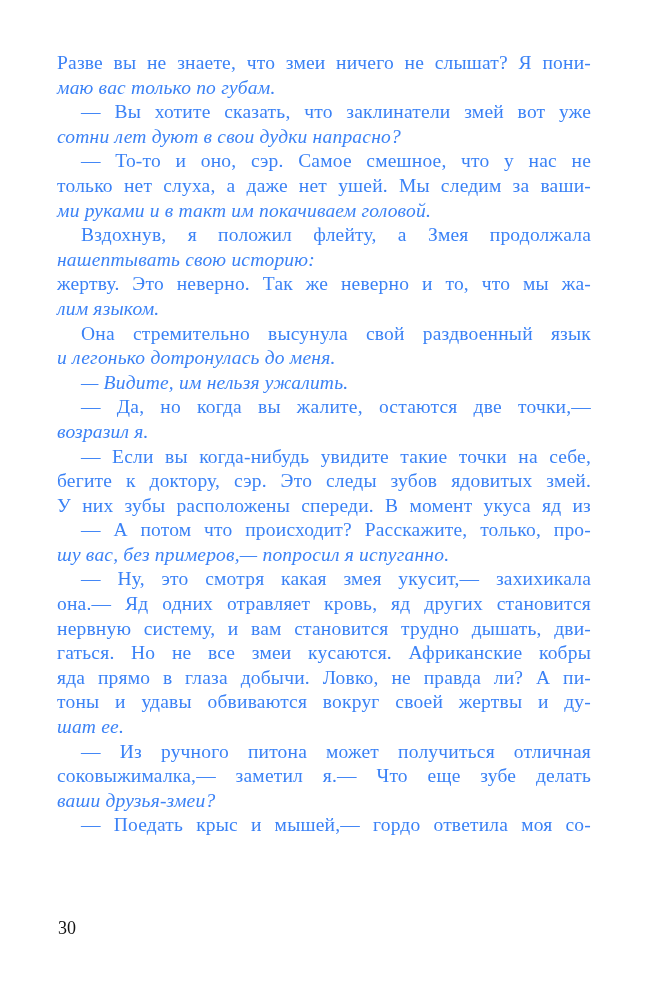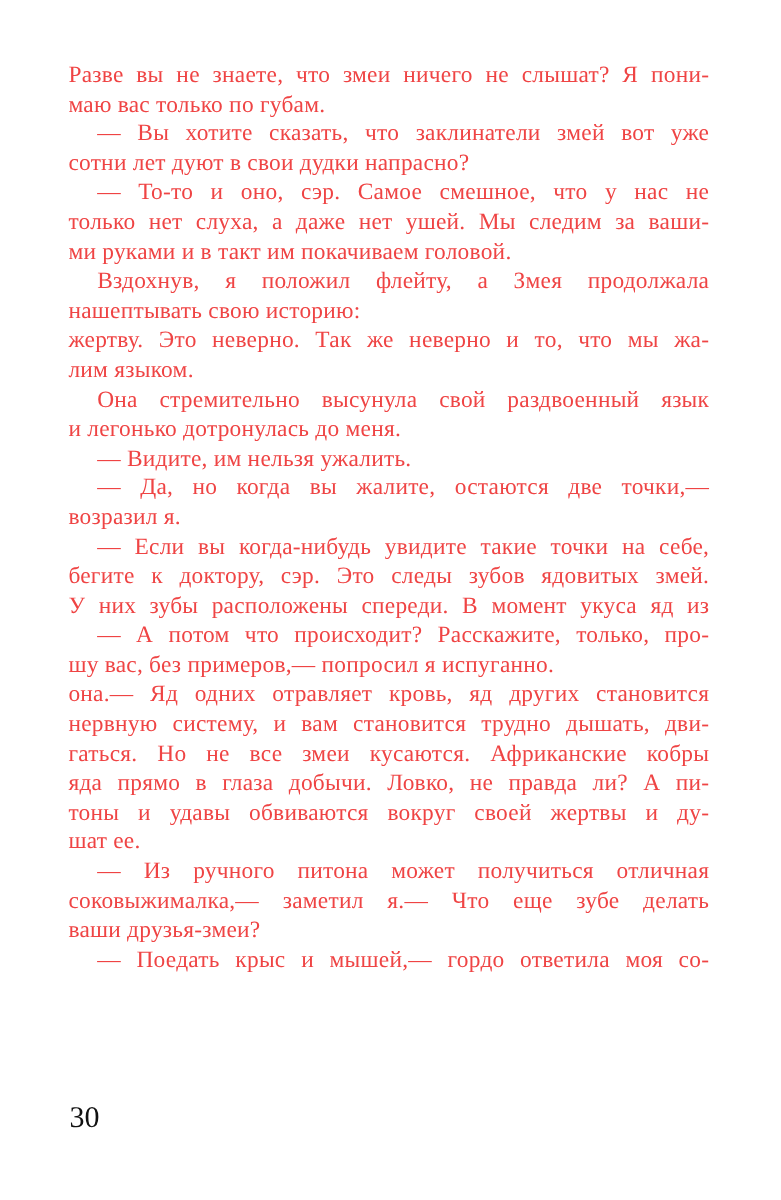--- a/index.html
+++ b/index.html
@@ -1,32 +1,32 @@
 <!DOCTYPE html>
 <html><head>
 <meta charset="utf-8">
 <style>
   html, body { margin: 0; padding: 0; background: #ffffff; }
   body { width: 651px; height: 1000px; position: relative; overflow: hidden; }
   .page {
     position: absolute; left: 57px; top: 51px; width: 534px;
     font-family: "Liberation Serif", serif;
-    font-size: 19.5px; color: #ef4444;
+    font-size: 19.5px; color: #3b82f6;
     font-stretch: condensed;
   }
   .line {
     height: 24.6px; line-height: 24.6px; white-space: nowrap;
     text-align: justify; text-align-last: justify;
     letter-spacing: 0.2px;
   }
-  .line.last { text-align-last: left; }
+  .line.last { text-align-last: left; font-style: italic; }
   .line.indent { padding-left: 24px; }
   .pagenum {
     position: absolute; left: 58px; top: 918px;
-    font-family: "Liberation Serif", serif; font-size: 25px; color: #111; text-align: center;
+    font-family: "Liberation Serif", serif; font-size: 18px; color: #111; text-align: center;
   }
 </style>
 </head>
 <body>
 
 <div class="page" id="page">
     <div class="line">Разве вы не знаете, что змеи ничего не слышат? Я пони-</div>
     <div class="line last">маю вас только по губам.</div>
     <div class="line indent">— Вы хотите сказать, что заклинатели змей вот уже</div>
     <div class="line last">сотни лет дуют в свои дудки напрасно?</div>
@@ -40,20 +40,21 @@
     <div class="line indent">Она стремительно высунула свой раздвоенный язык</div>
     <div class="line last">и легонько дотронулась до меня.</div>
     <div class="line indent last">— Видите, им нельзя ужалить.</div>
     <div class="line indent">— Да, но когда вы жалите, остаются две точки,—</div>
     <div class="line last">возразил я.</div>
     <div class="line indent">— Если вы когда-нибудь увидите такие точки на себе,</div>
     <div class="line">бегите к доктору, сэр. Это следы зубов ядовитых змей.</div>
     <div class="line">У них зубы расположены спереди. В момент укуса яд из</div>
     <div class="line indent">— А потом что происходит? Расскажите, только, про-</div>
     <div class="line last">шу вас, без примеров,— попросил я испуганно.</div>
+    <div class="line indent">— Ну, это смотря какая змея укусит,— захихикала</div>
     <div class="line">она.— Яд одних отравляет кровь, яд других становится</div>
     <div class="line">нервную систему, и вам становится трудно дышать, дви-</div>
     <div class="line">гаться. Но не все змеи кусаются. Африканские кобры</div>
     <div class="line">яда прямо в глаза добычи. Ловко, не правда ли? А пи-</div>
     <div class="line">тоны и удавы обвиваются вокруг своей жертвы и ду-</div>
     <div class="line last">шат ее.</div>
     <div class="line indent">— Из ручного питона может получиться отличная</div>
     <div class="line">соковыжималка,— заметил я.— Что еще зубе делать</div>
     <div class="line last">ваши друзья-змеи?</div>
     <div class="line indent">— Поедать крыс и мышей,— гордо ответила моя со-</div>

